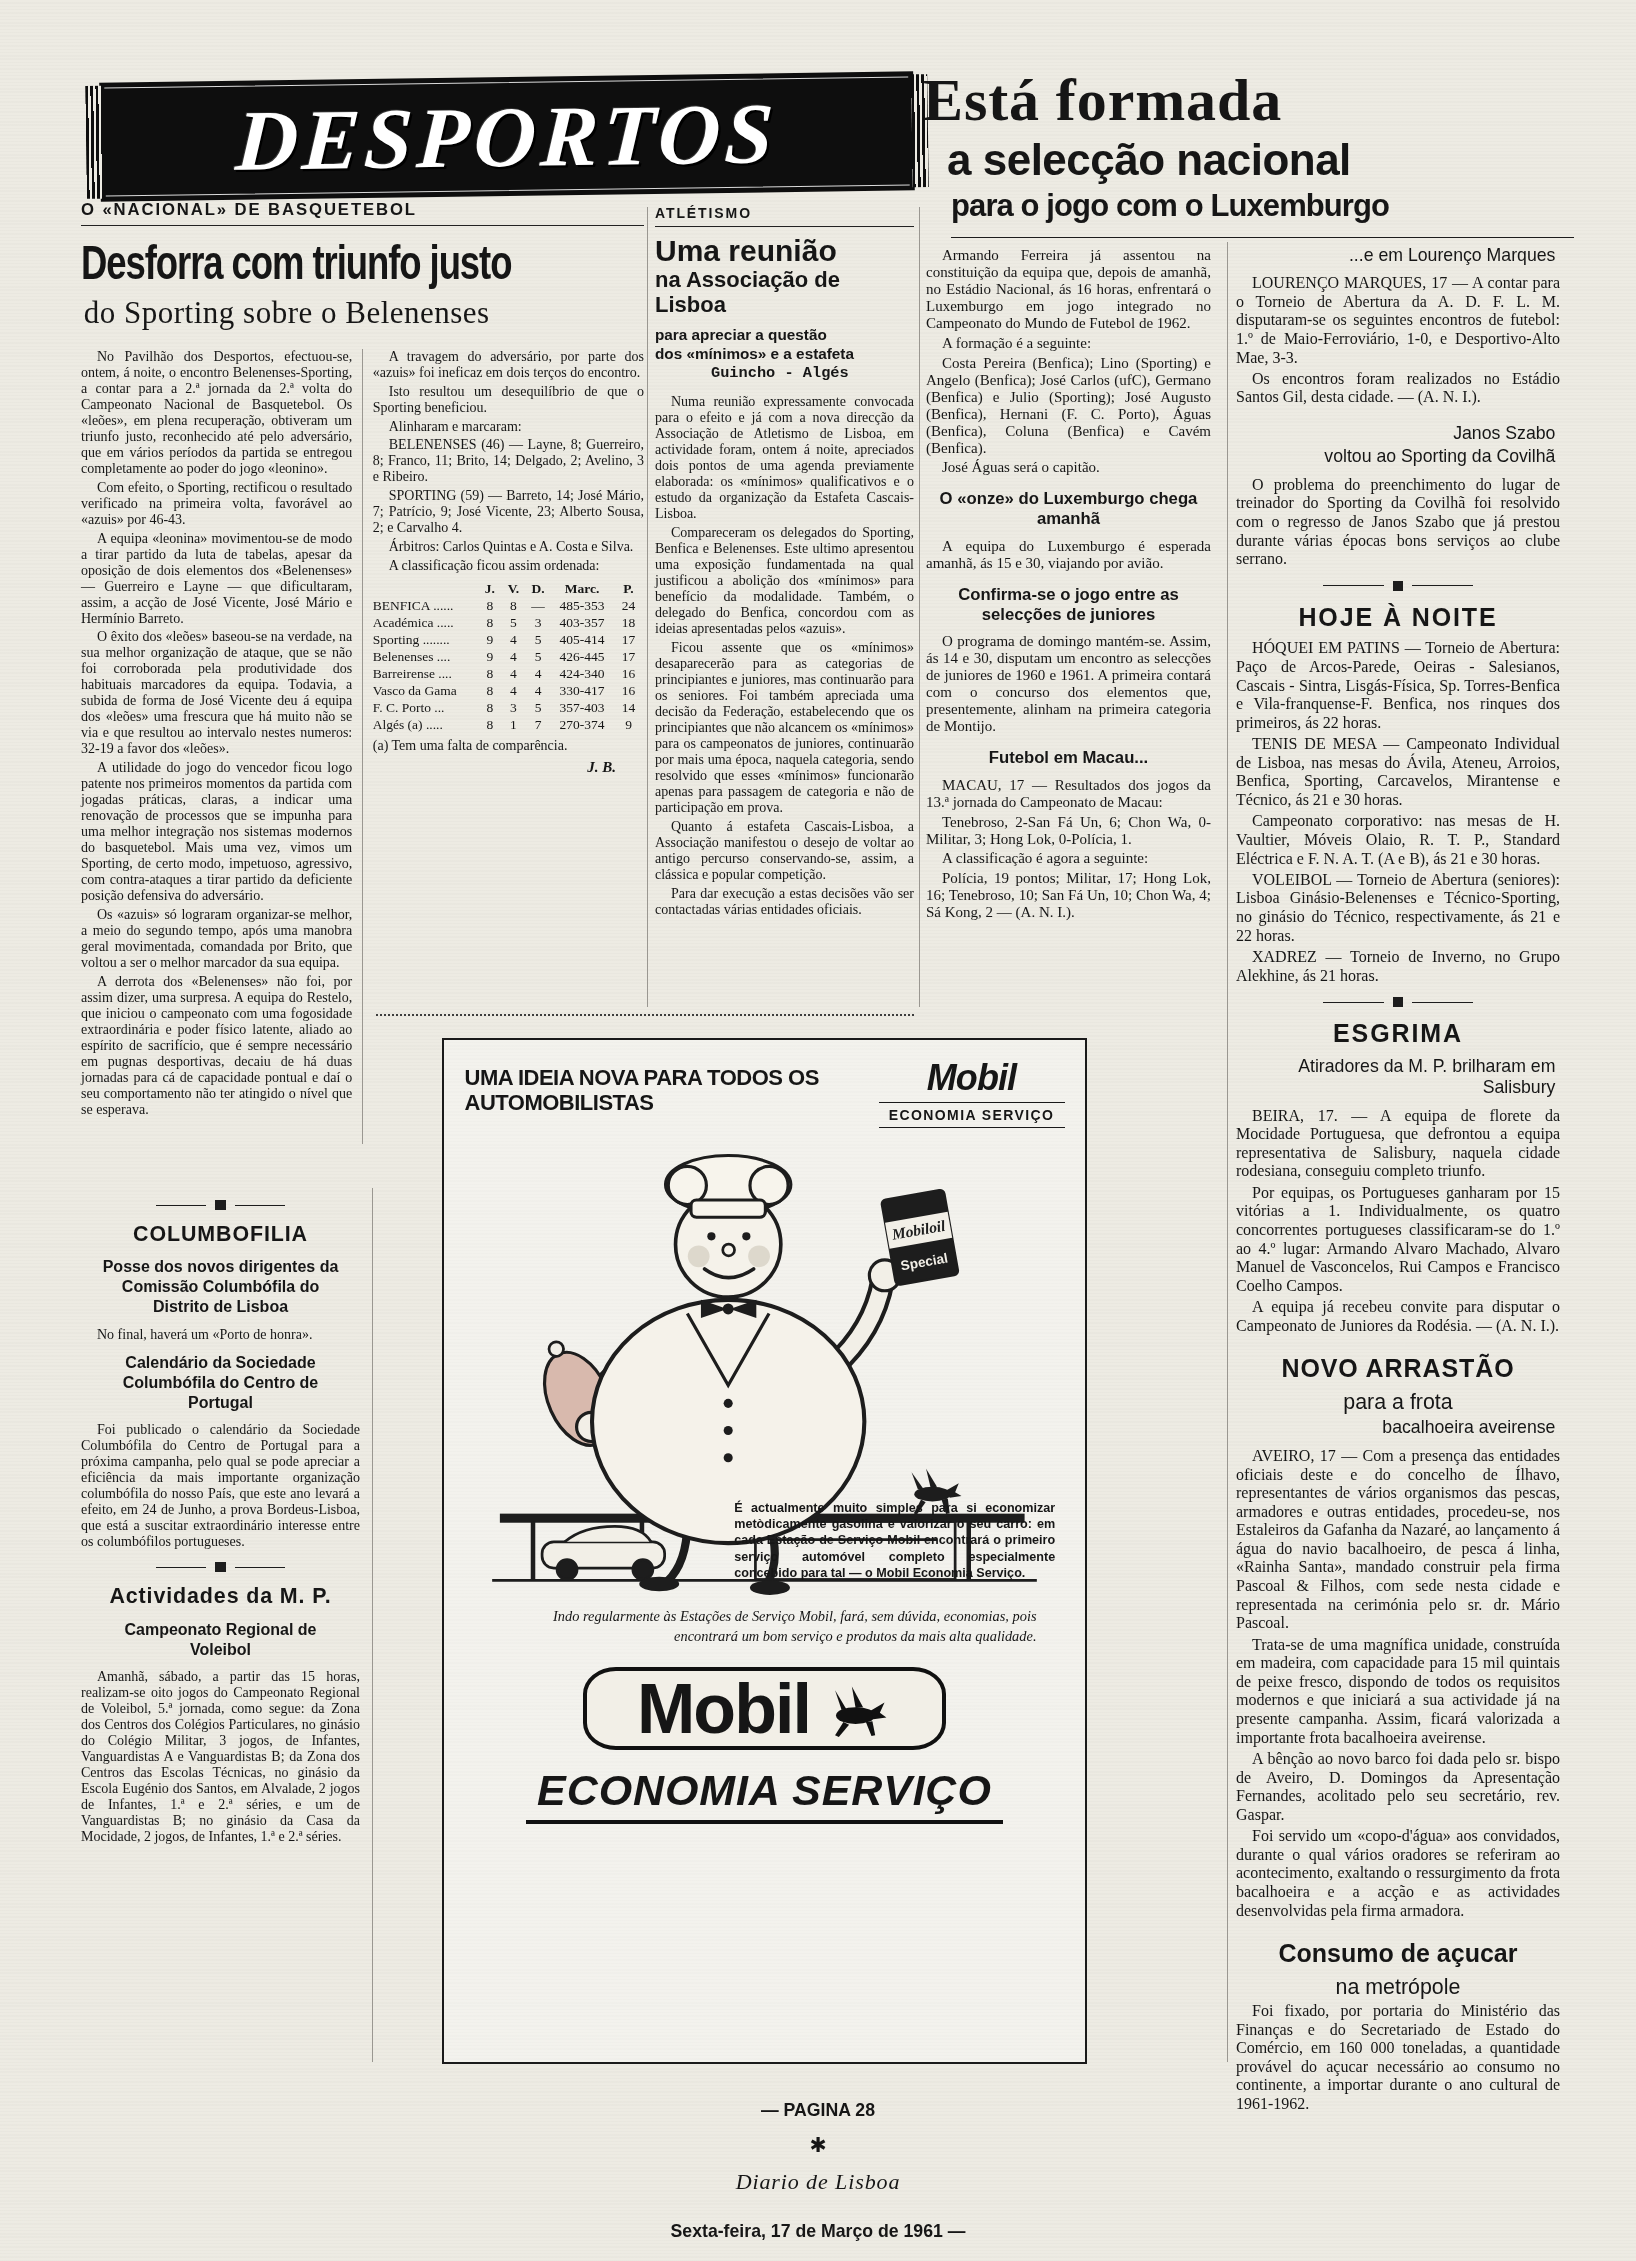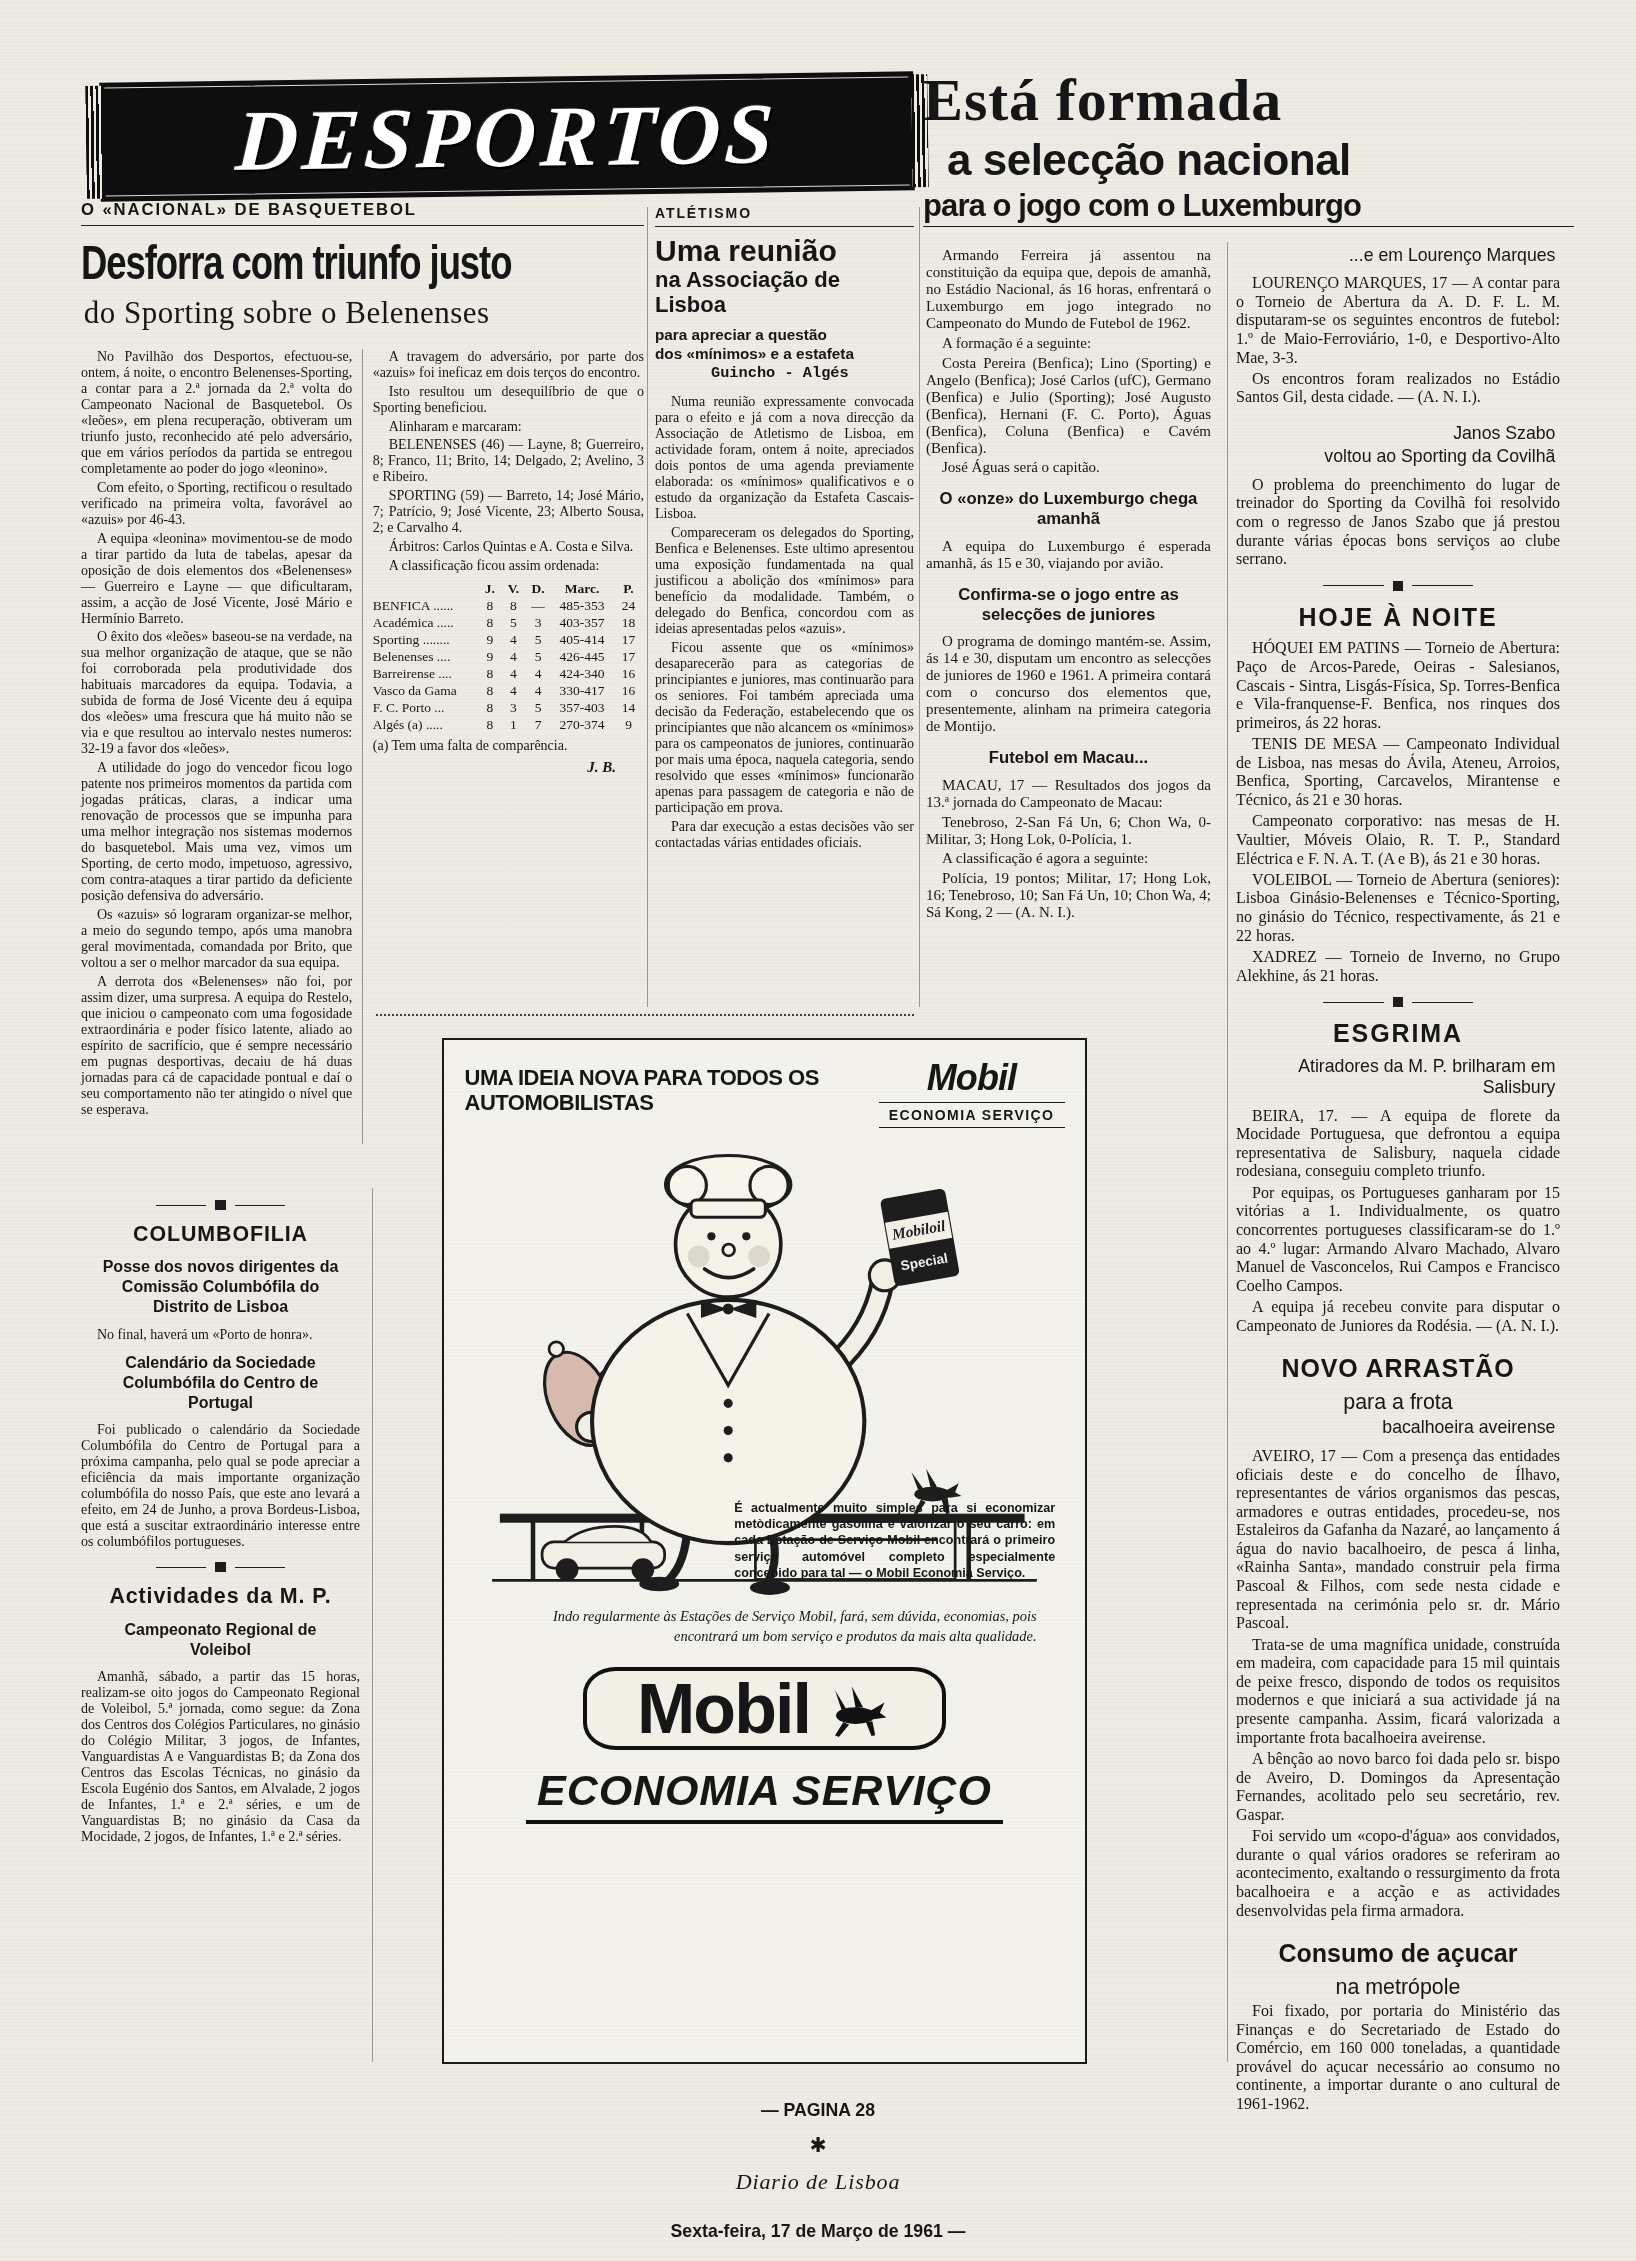--- a/index.html
+++ b/index.html
@@ -29,21 +29,21 @@
     font-size:86px; color:#fff; letter-spacing:4.6px; line-height:1;
     text-shadow:2.3px 2.3px 0 #000, -0.9px -0.9px 0 #333;
     transform:skewX(-4deg);
   }
 
   
   .lead{ position:absolute; left:923px; top:70px; width:651px; }
   .lead1{ font-family:"Liberation Serif", serif; font-weight:bold; font-size:60px; line-height:1.02; letter-spacing:0.9px;}
   .lead2{ font-family:"Liberation Sans", sans-serif; font-weight:bold; font-size:44px; line-height:1.05; margin-top:5.6px; padding-left:24px; letter-spacing:-0.5px;}
   .lead3{ font-family:"Liberation Sans", sans-serif; font-weight:bold; font-size:31px; line-height:1.1; margin-top:6.5px; letter-spacing:-0.9px;
-          border-bottom:1.9px solid #1c1c1c; padding-bottom:2px;}
+          border-bottom:1.9px solid #1c1c1c; padding-bottom:13px;margin-left:28px;}
 
   
   .para{ font-size:14px; line-height:16px; text-align:justify; text-indent:16px; margin:0 0 2.8px; }
   .kicker{ border-bottom:1.4px solid #222; padding-bottom:4.6px; }
   .kicker span{ font-family:"Liberation Sans", sans-serif; font-weight:bold; letter-spacing:1.9px; }
 
   
   .basketball{ position:absolute; left:81px; top:200px; width:563px; }
   .basketball .kicker span{ font-size:16.7px; }
   .bb-headline{
@@ -274,20 +274,21 @@
     </div>
     <h2 class="at-h1">Uma reunião</h2>
     <h2 class="at-h2">na Associação de Lisboa</h2>
     <div class="at-s">para apreciar a questão</div>
     <div class="at-s" style="margin-top:0">dos «mínimos» e a estafeta</div>
     <div class="at-s at-s3">Guincho - Algés</div>
     <div>
         <p class="para">Numa reunião expressamente convocada para o efeito e já com a nova direcção da Associação de Atletismo de Lisboa, em actividade foram, ontem á noite, apreciados dois pontos de uma agenda previamente elaborada: os «mínimos» qualificativos e o estudo da organização da Estafeta Cascais-Lisboa.</p>
         <p class="para">Compareceram os delegados do Sporting, Benfica e Belenenses. Este ultimo apresentou uma exposição fundamentada na qual justificou a abolição dos «mínimos» para benefício da modalidade. Também, o delegado do Benfica, concordou com as ideias apresentadas pelos «azuis».</p>
         <p class="para">Ficou assente que os «mínimos» desaparecerão para as categorias de principiantes e juniores, mas continuarão para os seniores. Foi também apreciada uma decisão da Federação, estabelecendo que os principiantes que não alcancem os «mínimos» para os campeonatos de juniores, continuarão por mais uma época, naquela categoria, sendo resolvido que esses «mínimos» funcionarão apenas para passagem de categoria e não de participação em prova.</p>
+        <p class="para">Quanto á estafeta Cascais-Lisboa, a Associação manifestou o desejo de voltar ao antigo percurso conservando-se, assim, a clássica e popular competição.</p>
         <p class="para">Para dar execução a estas decisões vão ser contactadas várias entidades oficiais.</p>
       </div>
   </section>
 
   <section class="selecao">
     <div>
         <p class="para">Armando Ferreira já assentou na constituição da equipa que, depois de amanhã, no Estádio Nacional, ás 16 horas, enfrentará o Luxemburgo em jogo integrado no Campeonato do Mundo de Futebol de 1962.</p>
         <p class="para">A formação é a seguinte:</p>
         <p class="para">Costa Pereira (Benfica); Lino (Sporting) e Angelo (Benfica); José Carlos (ufC), Germano (Benfica) e Julio (Sporting); José Augusto (Benfica), Hernani (F. C. Porto), Águas (Benfica), Coluna (Benfica) e Cavém (Benfica).</p>
         <p class="para">José Águas será o capitão.</p>

